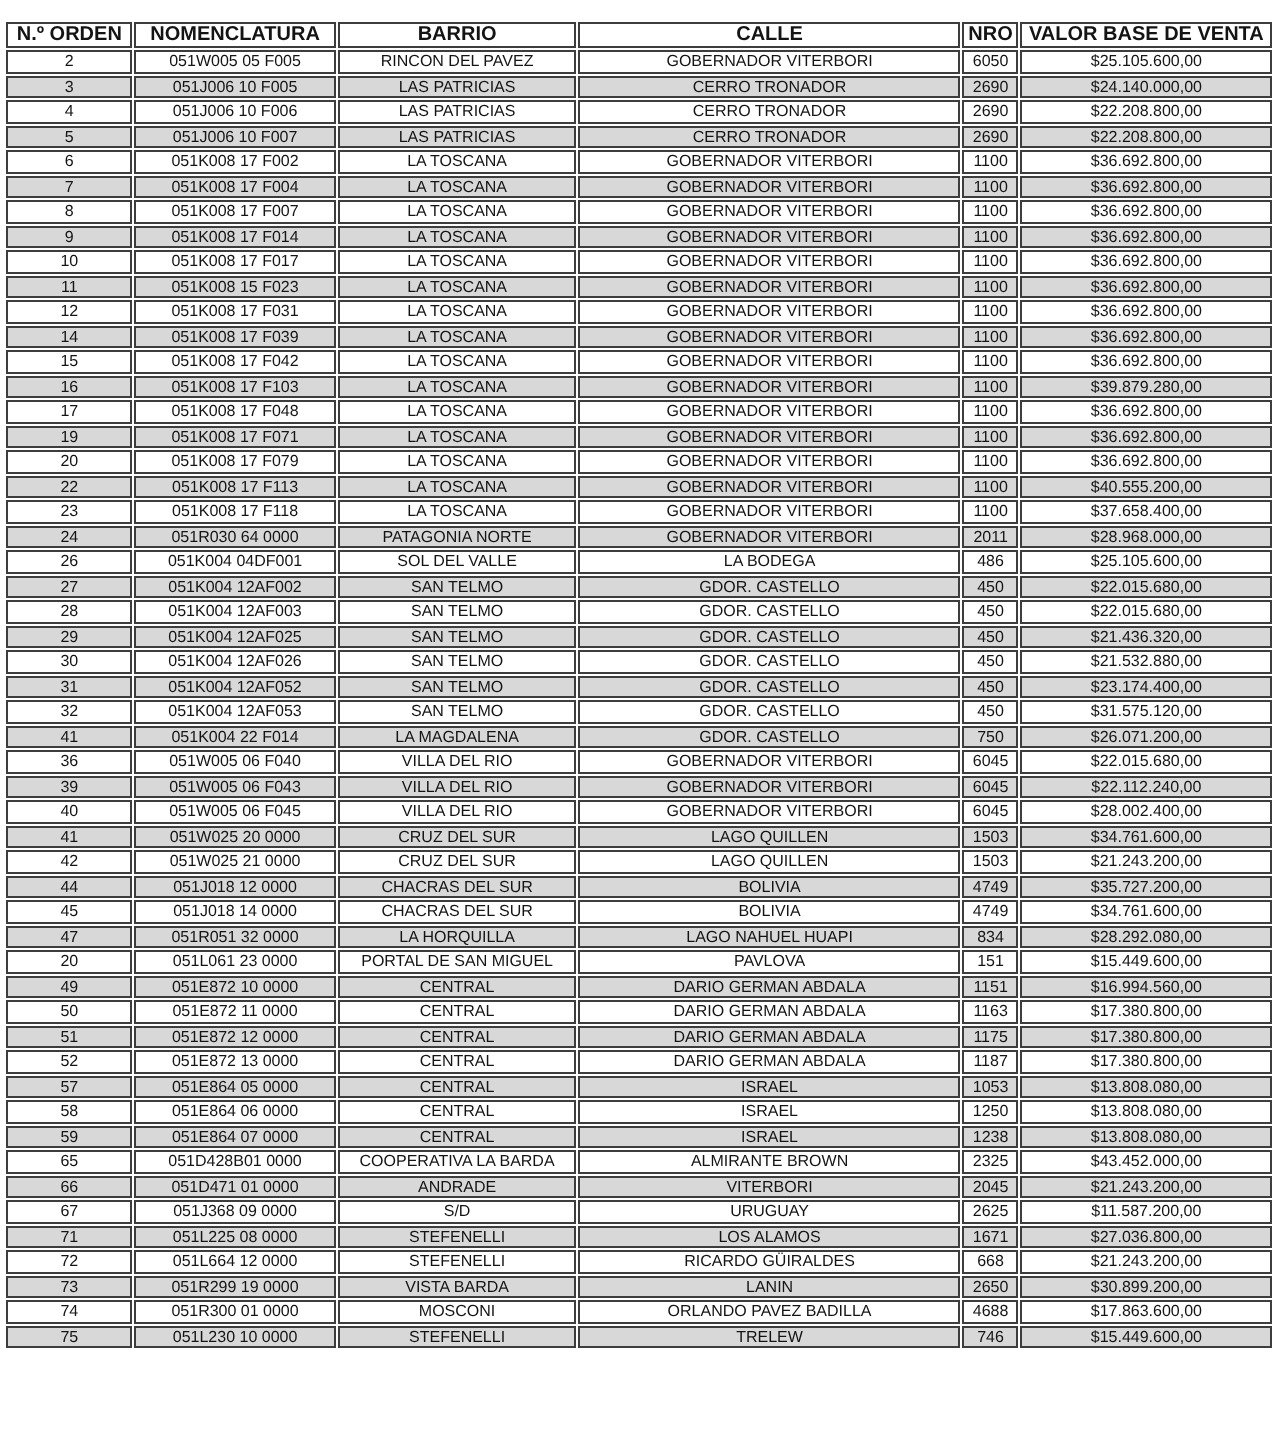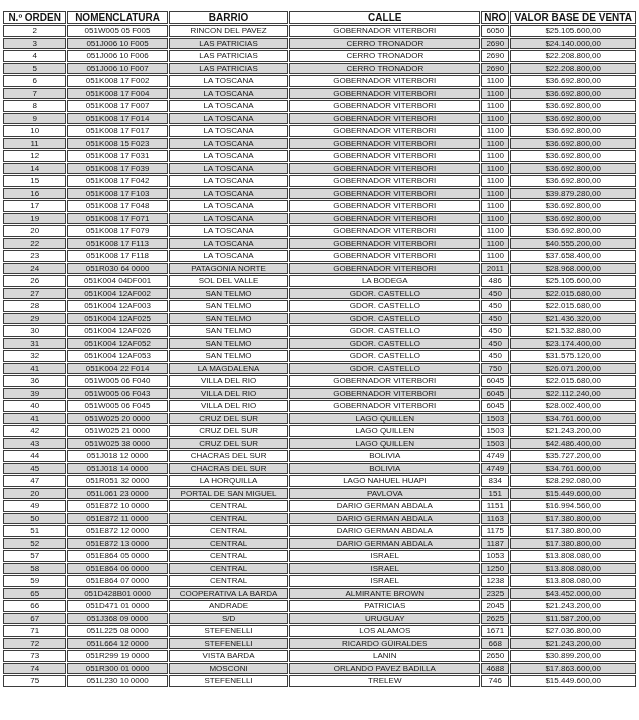--- a/index.html
+++ b/index.html
@@ -340,28 +340,20 @@
         </tr>
         <tr>
           <td>42</td>
           <td>051W025 21 0000</td>
           <td>CRUZ DEL SUR</td>
           <td>LAGO QUILLEN</td>
           <td>1503</td>
           <td>$21.243.200,00</td>
         </tr>
         <tr>
-          <td>43</td>
-          <td>051W025 38 0000</td>
-          <td>CRUZ DEL SUR</td>
-          <td>LAGO QUILLEN</td>
-          <td>1503</td>
-          <td>$42.486.400,00</td>
-        </tr>
-        <tr>
           <td>44</td>
           <td>051J018 12 0000</td>
           <td>CHACRAS DEL SUR</td>
           <td>BOLIVIA</td>
           <td>4749</td>
           <td>$35.727.200,00</td>
         </tr>
         <tr>
           <td>45</td>
           <td>051J018 14 0000</td>
@@ -447,21 +439,21 @@
           <td>051D428B01 0000</td>
           <td>COOPERATIVA LA BARDA</td>
           <td>ALMIRANTE BROWN</td>
           <td>2325</td>
           <td>$43.452.000,00</td>
         </tr>
         <tr>
           <td>66</td>
           <td>051D471 01 0000</td>
           <td>ANDRADE</td>
-          <td>PATRICIAS</td>
+          <td>VITERBORI</td>
           <td>2045</td>
           <td>$21.243.200,00</td>
         </tr>
         <tr>
           <td>67</td>
           <td>051J368 09 0000</td>
           <td>S/D</td>
           <td>URUGUAY</td>
           <td>2625</td>
           <td>$11.587.200,00</td>

